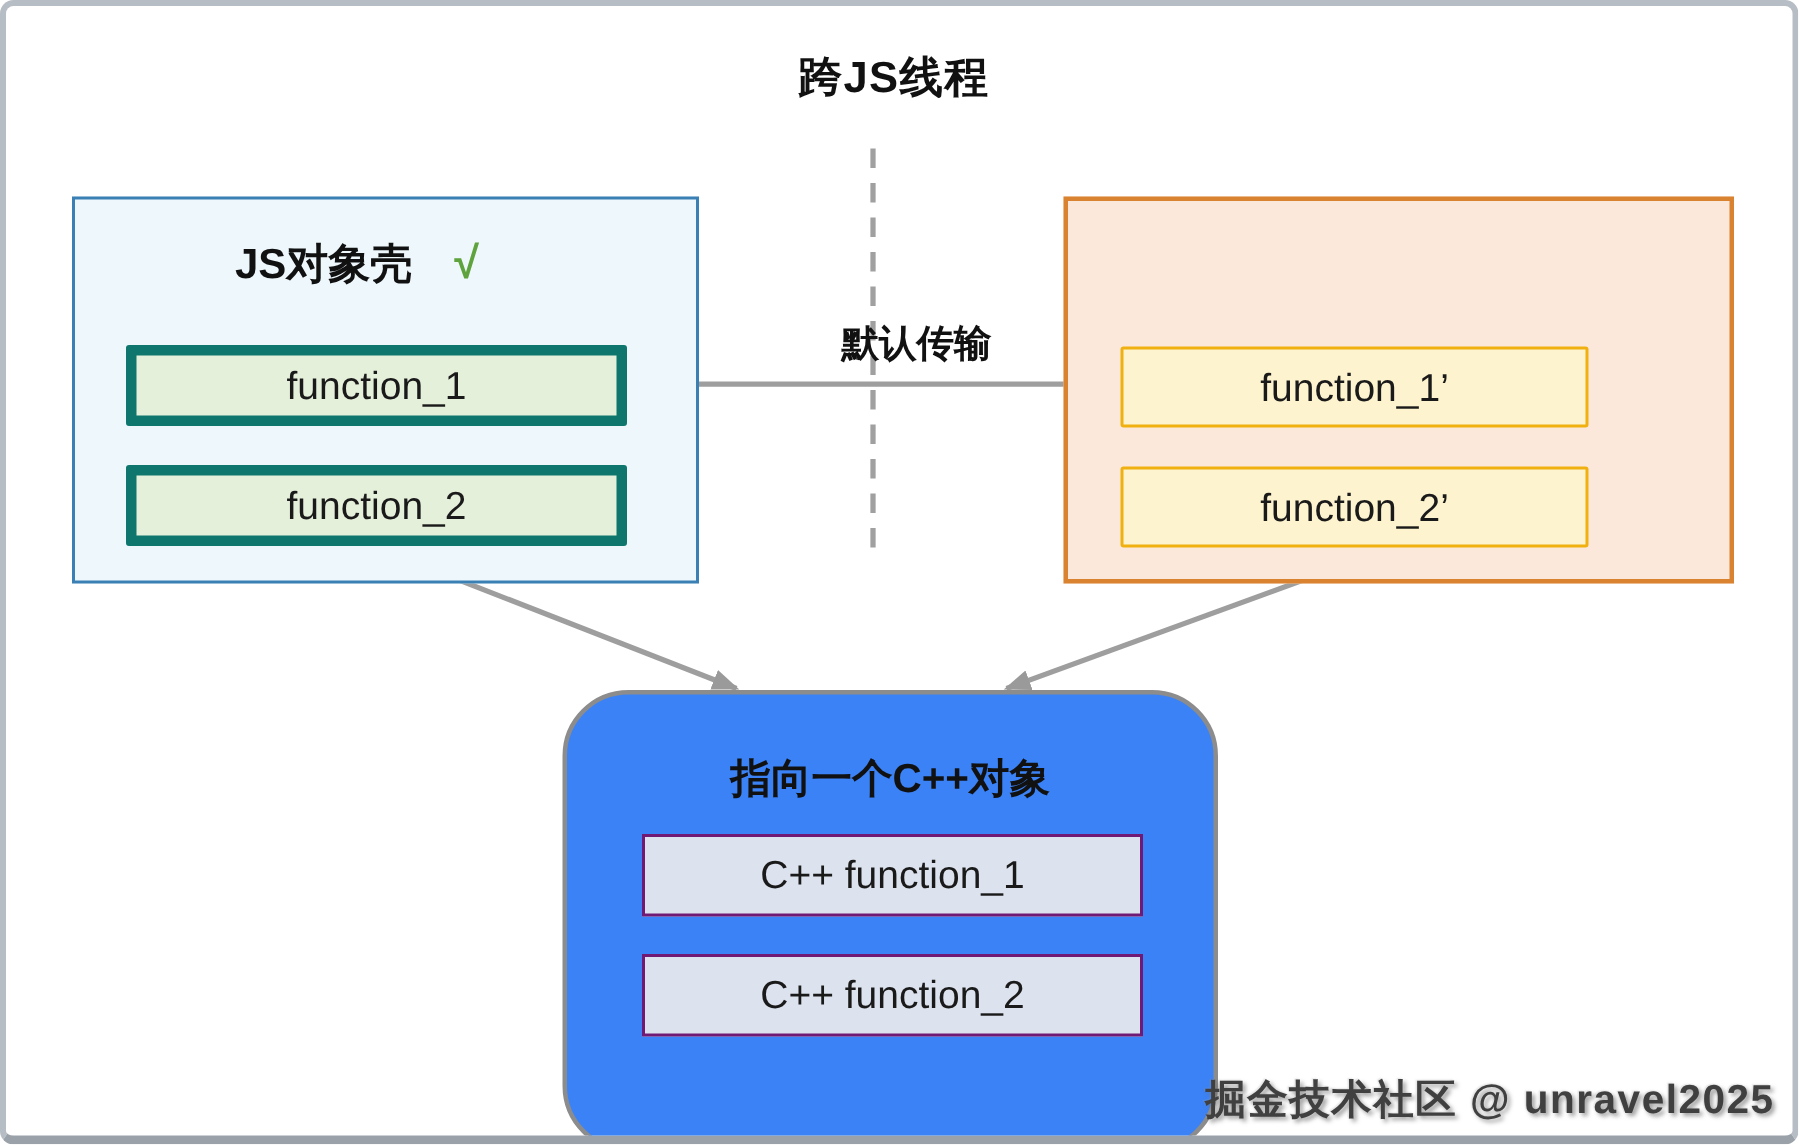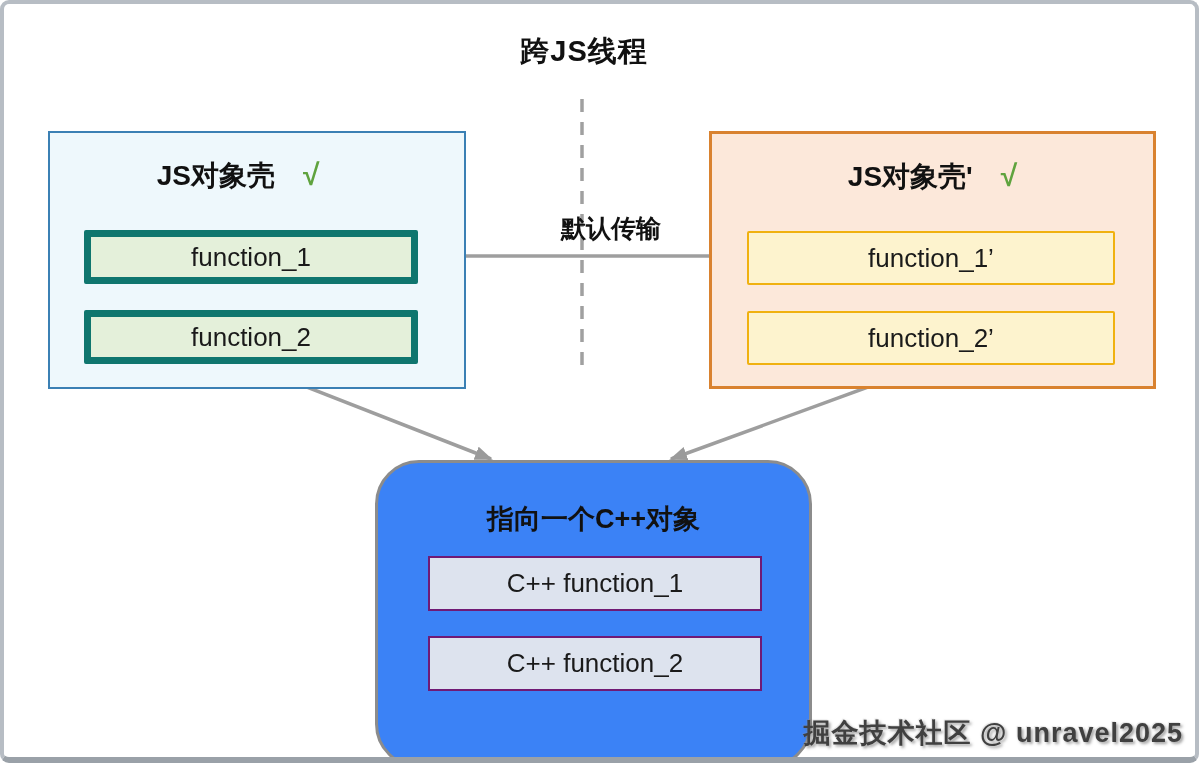--- a/index.html
+++ b/index.html
@@ -13,21 +13,21 @@
     width: 1199px;
     height: 763px;
     background: #ffffff;
     border: 4px solid #b7bdc4;
     border-bottom: 6px solid #9aa1a8;
     border-radius: 9px;
     overflow: hidden;
   }
   .diagram-title {
     position: absolute;
-    left: 380px; top: 28px; width: 400px;
+    left: 392px; top: 28px; width: 400px;
     text-align: center;
     font-size: 29px;
     font-weight: 600;
     letter-spacing: 1px;
     color: #111;
   }
   .connector-layer {
     position: absolute;
     left: 0; top: 0; width: 1191px; height: 753px;
     pointer-events: none;
@@ -70,21 +70,21 @@
     font-size: 26px;
     border-radius: 2px;
   }
   .fn-1 { top: 97px; }
   .fn-2 { top: 177px; }
   .panel-left .fn-box {
     background: #e4f0da;
     border: 7px solid #0f766e;
   }
   .panel-right .fn-box {
-    left: 35px; width: 368px;
+    left: 35px; width: 312px;
     background: #fdf3ce;
     border: 2px solid #f0b110;
   }
   .transfer-label {
     position: absolute;
     left: 509px; top: 208px; width: 148px;
     text-align: right;
     font-size: 25px;
     font-weight: 600;
     color: #111;
@@ -154,23 +154,20 @@
     </div>
     <div class="fn-box fn-1">
       <span>function_1</span>
     </div>
     <div class="fn-box fn-2">
       <span>function_2</span>
     </div>
   </div>
 
   <div class="panel panel-right">
-    <div class="panel-header">
-      <span>JS对象壳'</span><span class="check">√</span>
-    </div>
     <div class="fn-box fn-1">
       <span>function_1’</span>
     </div>
     <div class="fn-box fn-2">
       <span>function_2’</span>
     </div>
   </div>
 
   <div class="cpp-panel">
     <div class="cpp-title">指向一个C++对象</div>

